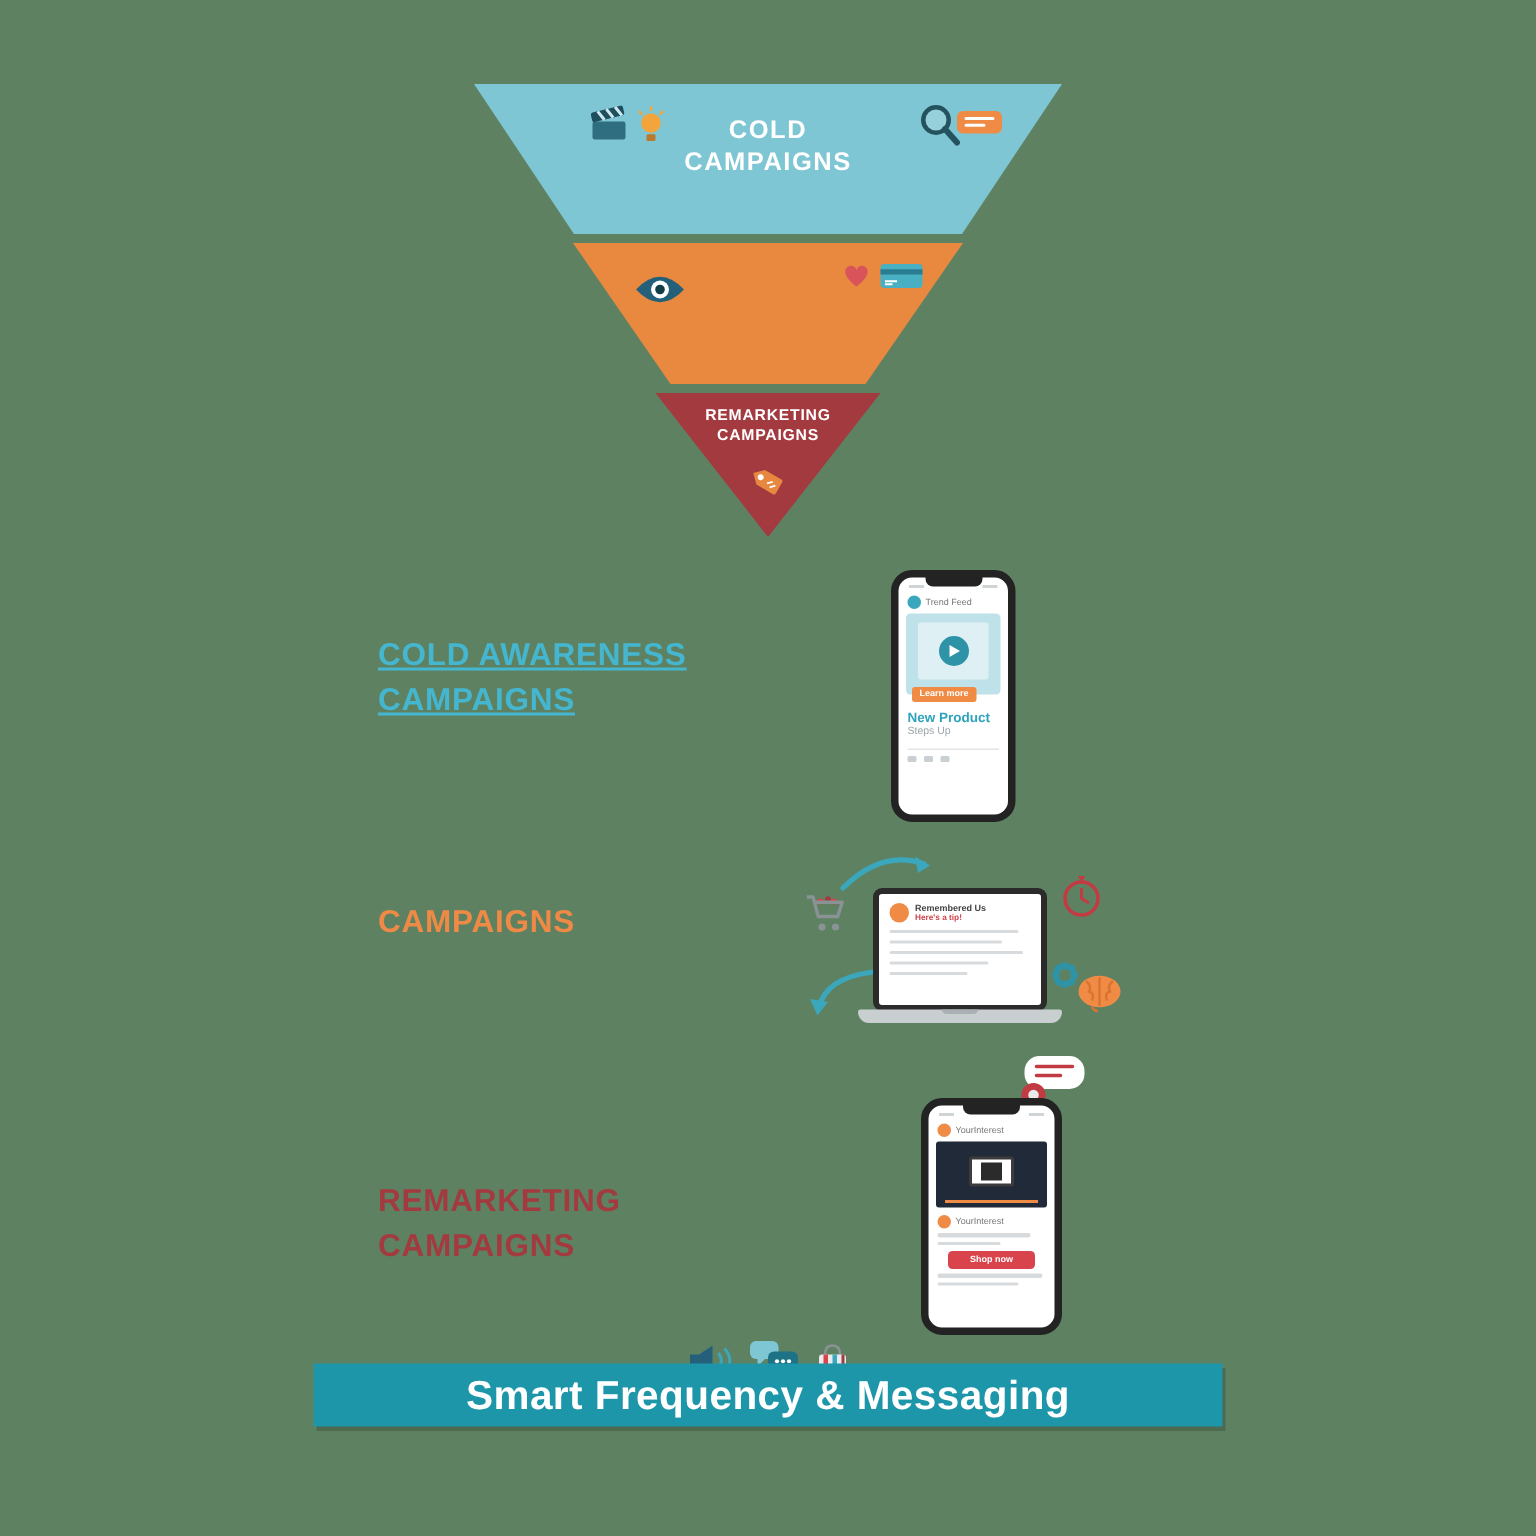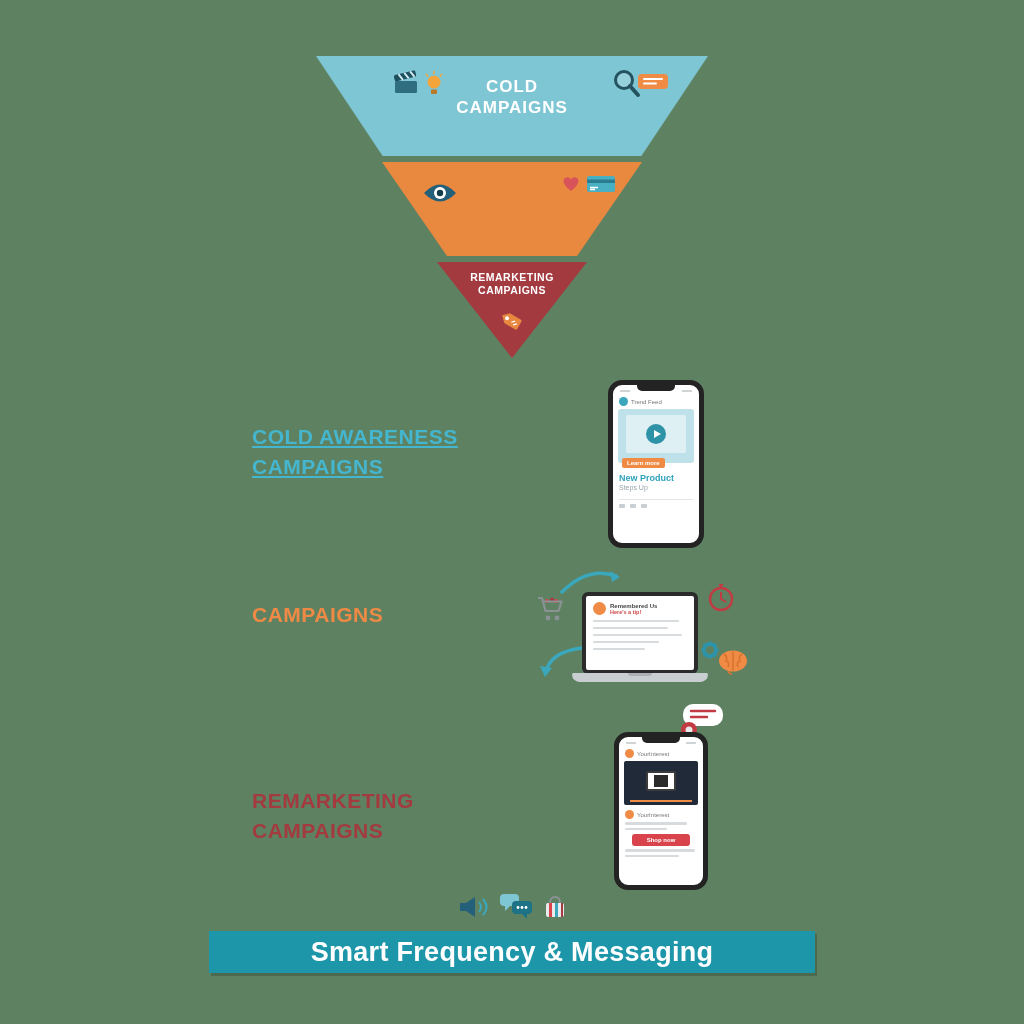--- a/index.html
+++ b/index.html
@@ -32,21 +32,21 @@
 
   
   .sec-label{position:absolute;font-weight:bold;font-size:21px;letter-spacing:.5px;line-height:1.45;}
   .sec-cold{left:252px;top:422px;color:#45b6cf;text-decoration:underline;}
   .sec-warm{left:252px;top:600px;color:#ee8a45;}
   .sec-rem {left:252px;top:786px;color:#a33a40;}
 
   
   .phone{position:absolute;background:#fff;border:5px solid #232323;border-radius:14px;
     box-sizing:border-box;overflow:visible;}
-  .phone-cold{left:608px;top:380px;width:96px;height:168px;}
+  .phone-cold{left:594px;top:380px;width:83px;height:168px;}
   .phone-rem {left:614px;top:732px;width:94px;height:158px;}
   .notch{position:absolute;top:-1px;left:50%;transform:translateX(-50%);
     width:38px;height:7px;background:#232323;border-radius:0 0 5px 5px;}
   .p-status{display:flex;justify-content:space-between;margin:5px 7px 0;}
   .p-status i{display:block;width:10px;height:2px;background:#cfd4d6;}
   .p-profile{display:flex;align-items:center;gap:3px;margin:5px 6px 3px;}
   .p-avatar{width:9px;height:9px;border-radius:50%;background:#3aa7bd;flex:none;}
   .p-avatar.orange{background:#ef8b45;}
   .p-name{font-size:6px;color:#777;}
   .p-video{position:relative;margin:2px 5px;height:54px;background:#bfe2ea;border-radius:3px;}
@@ -86,21 +86,21 @@
   .l-profile{display:flex;gap:4px;align-items:center;}
   .l-avatar{width:13px;height:13px;border-radius:50%;background:#ef8b45;flex:none;}
   .l-name{font-size:6px;font-weight:bold;color:#444;}
   .l-tag{font-size:5.5px;color:#cf4448;font-weight:bold;}
   .l-line{height:2.5px;background:#d7dbdd;border-radius:2px;margin-top:4.5px;}
 
   .abs{position:absolute;}
 
   
   .footer-icons{position:absolute;left:458px;top:893px;display:flex;align-items:center;gap:9px;}
-  .banner{position:absolute;left:209px;top:931px;width:606px;height:42px;background:#1d96aa;
+  .banner{position:absolute;left:209px;top:909px;width:606px;height:42px;background:#1d96aa;
     display:flex;align-items:center;justify-content:center;color:#fff;
     font-size:27px;font-weight:bold;letter-spacing:.3px;
     box-shadow:2px 3px 0 rgba(0,0,0,.18);}
 </style>
 </head>
 <body>
 
 <div class="canvas">
 
   <div class="funnel">

